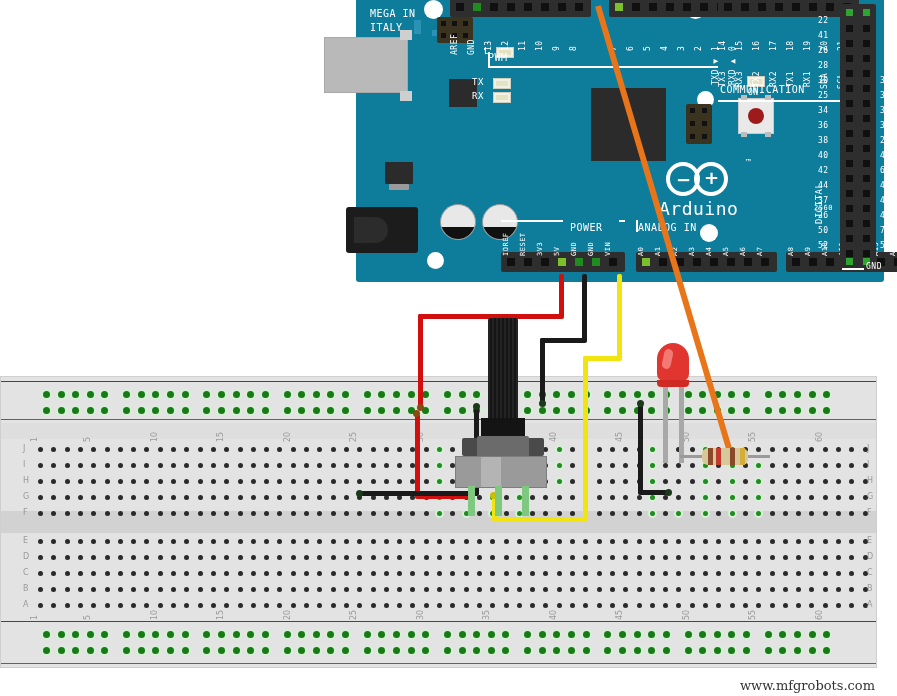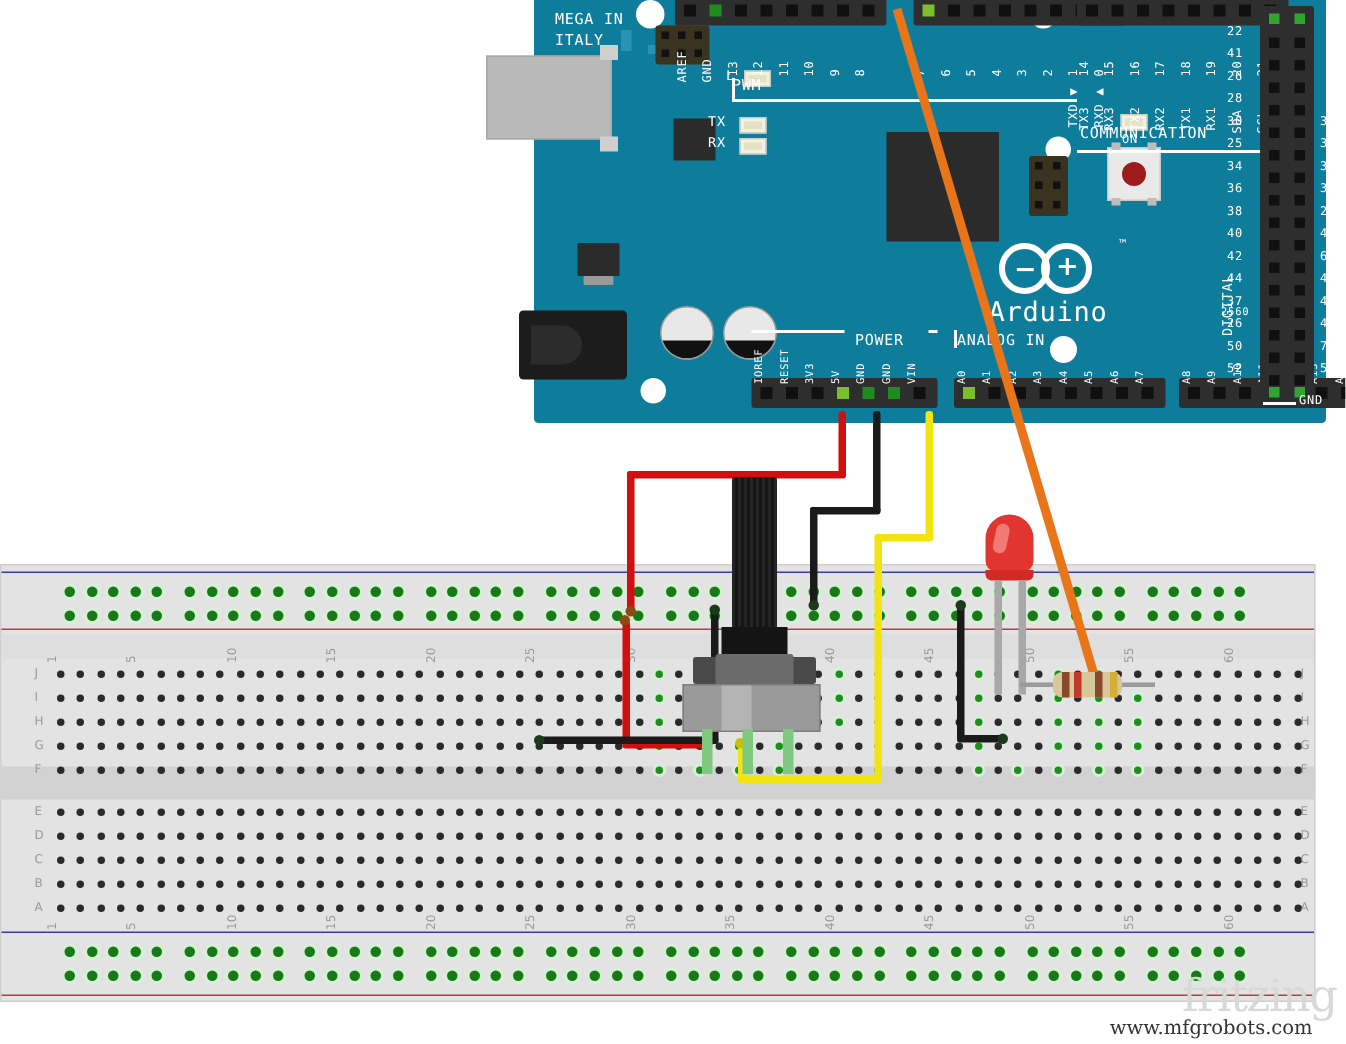--- a/index.html
+++ b/index.html
@@ -1461,16 +1461,15 @@
   <div id="res" style="left:680px; top:448px; width:90px; height:18px;">
     <div class="res-lead" style="left:0; width:22px;"></div>
     <div class="res-lead" style="left:68px; width:22px;"></div>
     <div class="res-body" style="left:22px;"></div>
     <div class="res-band" style="left:28px; background:#8a4a2a;"></div>
     <div class="res-band" style="left:36px; background:#c0392b;"></div>
     <div class="res-band" style="left:50px; background:#8a4a2a;"></div>
     <div class="res-band" style="left:60px; background:#d4af37;"></div>
   </div>
 
-  <div id="fritzing">fritzing</div>
   <div id="mfg">www.mfgrobots.com</div>
 
 </div>
 
 </body></html>

